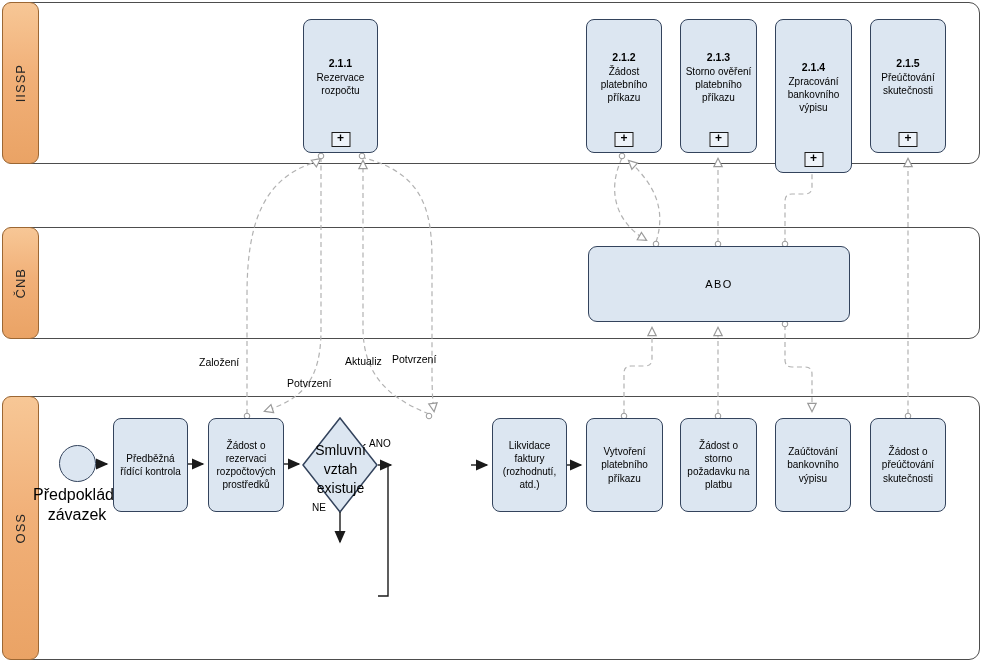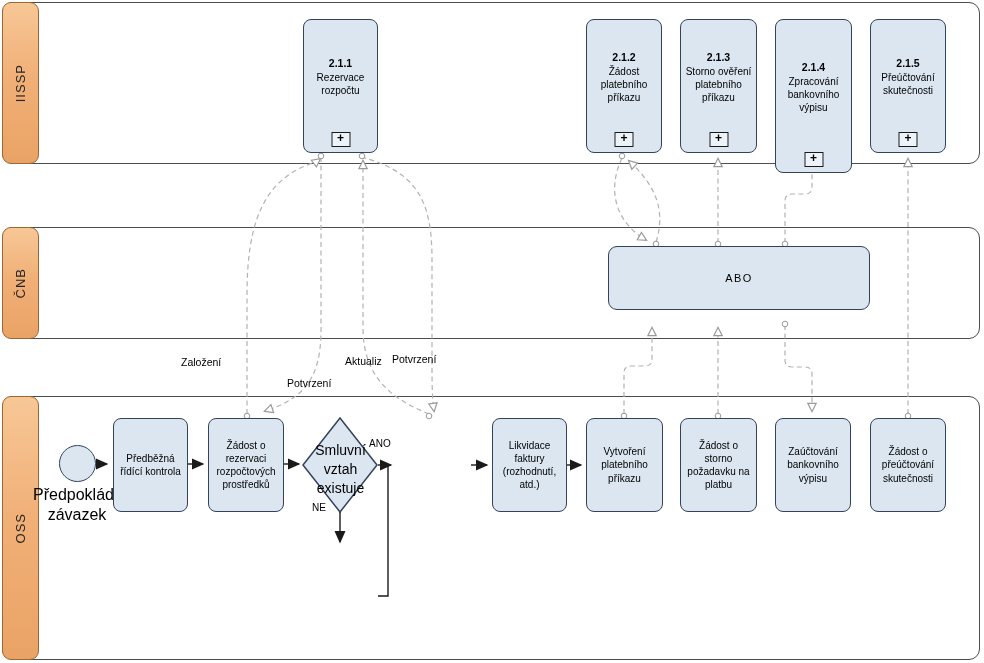--- a/index.html
+++ b/index.html
@@ -34,24 +34,24 @@
     text-align:center;font-size:10px;line-height:1.32;padding:3px;box-sizing:border-box;
   }
   .task .t-num{font-weight:bold;font-size:10.5px;}
   .task.sub{padding-bottom:20px;}
   .plus{
     position:absolute;bottom:5px;left:50%;transform:translateX(-50%);
     width:17px;height:13px;border:1.3px solid #1a1a1a;background:#eef3f9;
     font-weight:bold;font-size:12px;line-height:11px;text-align:center;color:#000;
   }
   .abo{
-    position:absolute;left:588px;top:246px;width:262px;height:64px;
+    position:absolute;left:588px;top:246px;width:262px;height:76px;
     background:#dce6f1;border:1.4px solid #33435c;border-radius:9px;
     display:flex;align-items:center;justify-content:center;
-    font-size:11px;letter-spacing:1.5px;box-sizing:border-box;margin-left:20px;
+    font-size:11px;letter-spacing:1.5px;box-sizing:border-box;
   }
   .start-event{
     position:absolute;left:59px;top:445px;width:37px;height:37px;border-radius:50%;
     background:#dce6f1;border:1.6px solid #33435c;box-sizing:border-box;
   }
   .lbl{position:absolute;font-size:10.5px;white-space:nowrap;}
   .lbl-block{position:absolute;font-size:16px;text-align:center;line-height:1.25;}
   .gw-text{
     position:absolute;left:306px;top:441px;width:69px;
     font-size:14px;line-height:1.35;text-align:center;
@@ -186,18 +186,18 @@
   <div class="task" style="left:586px;top:418px;width:77px;height:94px">
     <div>Vytvoření platebního příkazu</div>
   </div>
   <div class="task" style="left:775px;top:418px;width:76px;height:94px">
     <div>Zaúčtování bankovního výpisu</div>
   </div>
   <div class="task" style="left:870px;top:418px;width:76px;height:94px">
     <div>Žádost o přeúčtování skutečnosti</div>
   </div>
 
-  <div class="lbl" style="left:181px;top:356px">Založení</div>
+  <div class="lbl" style="left:199px;top:356px">Založení</div>
   <div class="lbl" style="left:287px;top:377px">Potvrzení</div>
   <div class="lbl" style="left:345px;top:355px">Aktualiz</div>
   <div class="lbl" style="left:392px;top:353px">Potvrzení</div>
 
 </div>
 
 </body></html>

